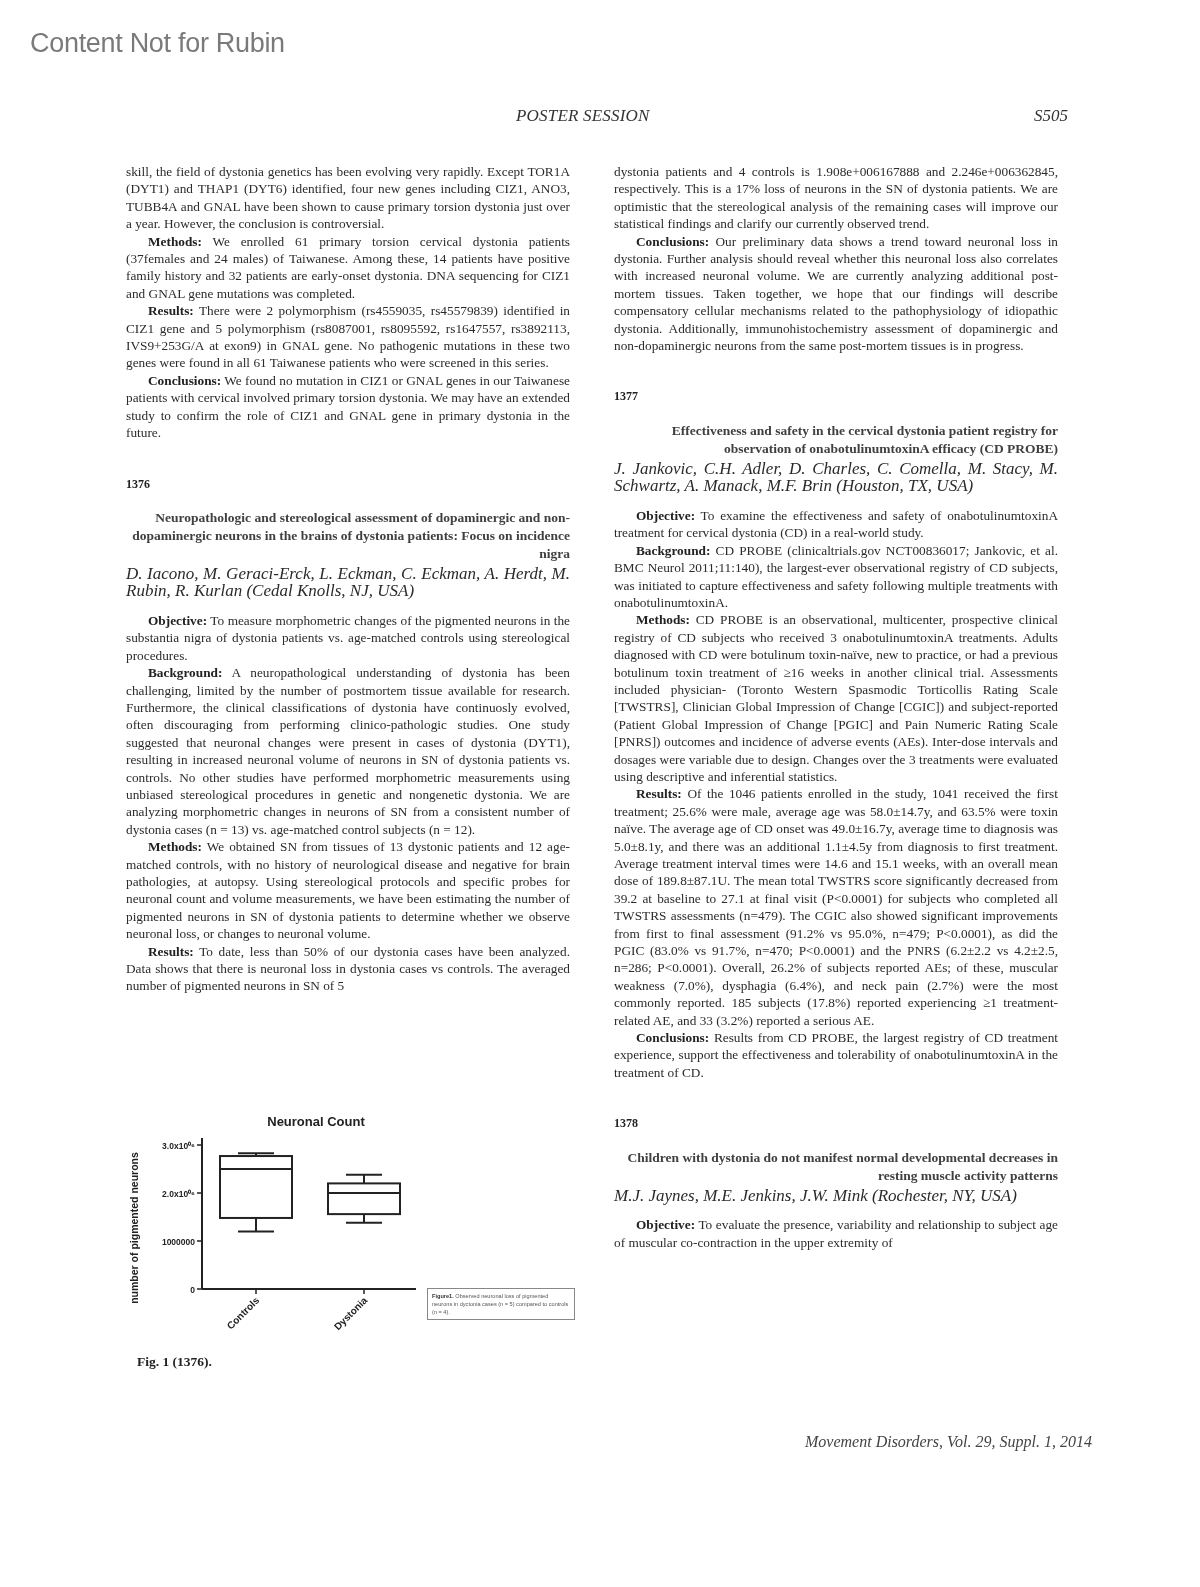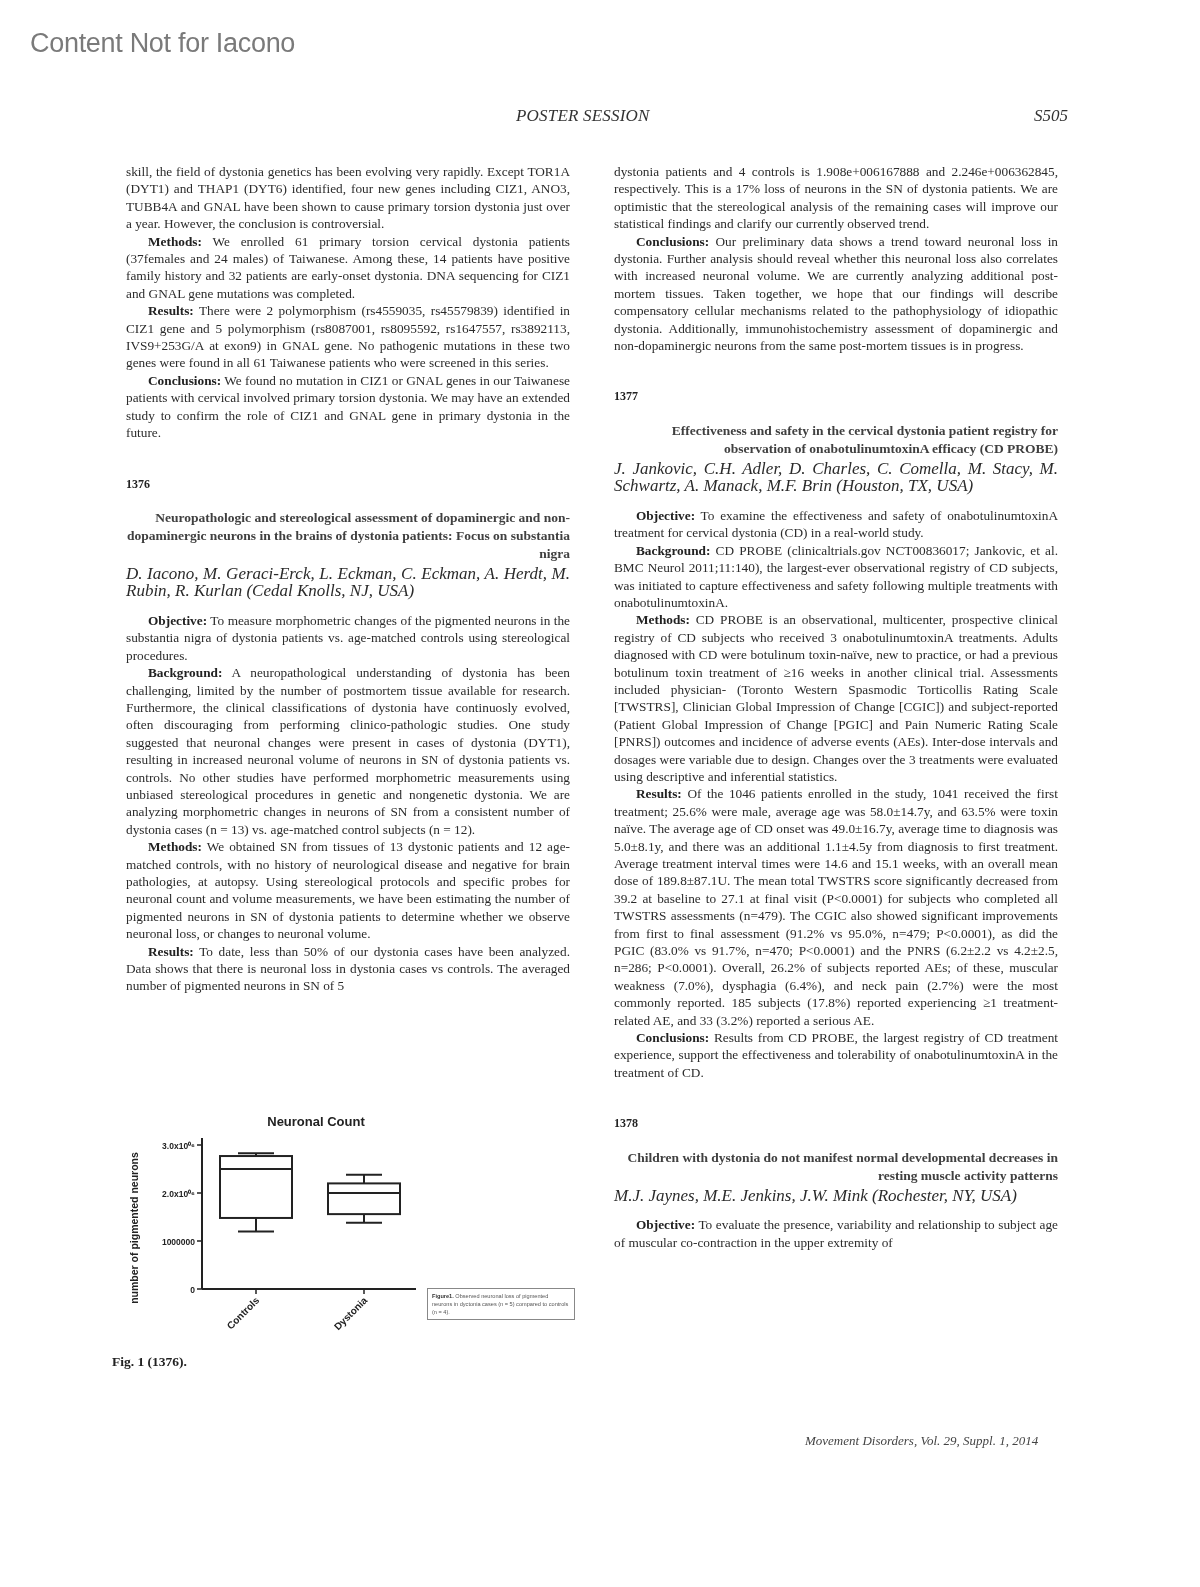--- a/index.html
+++ b/index.html
@@ -13,45 +13,45 @@
   .col { position: absolute; top: 163px; width: 444px; font-size: 13.3px; line-height: 17.4px; text-align: justify; }
   .col.left { left: 126px; }
   .col.right { left: 614px; }
   p { margin: 0; }
   .indent { text-indent: 22px; }
   .lbl { font-weight: bold; color: #222; }
   .abs-num { font-weight: bold; font-size: 12px; margin: 34px 0 16px 0; color: #222; }
   .abs-title { font-weight: bold; font-size: 13.5px; line-height: 18px; color: #404040; text-align: right; }
   .abs-auth { font-style: italic; font-size: 17px; line-height: 17.5px; margin: 2px 0 12px 0; text-align: justify; }
   .fig-wrap { position: absolute; left: 126px; top: 1108px; width: 460px; height: 270px; }
-  .fig-caption { position: absolute; left: 112px; top: 1354px; font-weight: bold; font-size: 13.5px; color: #222; }
+  .fig-caption { position: absolute; left: 137px; top: 1354px; font-weight: bold; font-size: 13.5px; color: #222; }
   .fig-note { position: absolute; left: 427px; top: 1288px; width: 138px; border: 1px solid #888;
               font-family: "Liberation Sans", sans-serif; font-size: 5.6px; line-height: 8px; padding: 3px 4px; color: #555; }
   .fig-note b { color: #333; }
-  .footer { position: absolute; top: 1433px; left: 805px; font-style: italic; font-size: 13px; color: #444; }
+  .footer { position: absolute; top: 1433px; left: 805px; font-style: italic; font-size: 16px; color: #444; }
   svg text { font-family: "Liberation Sans", sans-serif; }
 </style>
 </head>
 <body>
 
-<div class="watermark">Content Not for Iacono</div>
+<div class="watermark">Content Not for Rubin</div>
 
 <div class="running-head">
   <span class="sect">POSTER SESSION</span>
   <span class="pg">S505</span>
 </div>
 
 <div class="col left">
   <p>skill, the field of dystonia genetics has been evolving very rapidly. Except TOR1A (DYT1) and THAP1 (DYT6) identified, four new genes including CIZ1, ANO3, TUBB4A and GNAL have been shown to cause primary torsion dystonia just over a year. However, the conclusion is controversial.</p>
   <p class="indent"><span class="lbl">Methods:</span><span> We enrolled 61 primary torsion cervical dystonia patients (37females and 24 males) of Taiwanese. Among these, 14 patients have positive family history and 32 patients are early-onset dystonia. DNA sequencing for CIZ1 and GNAL gene mutations was completed.</span></p>
   <p class="indent"><span class="lbl">Results:</span><span> There were 2 polymorphism (rs4559035, rs45579839) identified in CIZ1 gene and 5 polymorphism (rs8087001, rs8095592, rs1647557, rs3892113, IVS9+253G/A at exon9) in GNAL gene. No pathogenic mutations in these two genes were found in all 61 Taiwanese patients who were screened in this series.</span></p>
   <p class="indent"><span class="lbl">Conclusions:</span><span> We found no mutation in CIZ1 or GNAL genes in our Taiwanese patients with cervical involved primary torsion dystonia. We may have an extended study to confirm the role of CIZ1 and GNAL gene in primary dystonia in the future.</span></p>
 
   <div class="abs-num">1376</div>
-  <div class="abs-title">Neuropathologic and stereological assessment of dopaminergic and non-dopaminergic neurons in the brains of dystonia patients: Focus on substantia nigra</div>
+  <div class="abs-title">Neuropathologic and stereological assessment of dopaminergic and non-dopaminergic neurons in the brains of dystonia patients: Focus on incidence nigra</div>
   <div class="abs-auth">D. Iacono, M. Geraci-Erck, L. Eckman, C. Eckman, A. Herdt, M. Rubin, R. Kurlan (Cedal Knolls, NJ, USA)</div>
   <p class="indent"><span class="lbl">Objective:</span><span> To measure morphometric changes of the pigmented neurons in the substantia nigra of dystonia patients vs. age-matched controls using stereological procedures.</span></p>
   <p class="indent"><span class="lbl">Background:</span><span> A neuropathological understanding of dystonia has been challenging, limited by the number of postmortem tissue available for research. Furthermore, the clinical classifications of dystonia have continuosly evolved, often discouraging from performing clinico-pathologic studies. One study suggested that neuronal changes were present in cases of dystonia (DYT1), resulting in increased neuronal volume of neurons in SN of dystonia patients vs. controls. No other studies have performed morphometric measurements using unbiased stereological procedures in genetic and nongenetic dystonia. We are analyzing morphometric changes in neurons of SN from a consistent number of dystonia cases (n = 13) vs. age-matched control subjects (n = 12).</span></p>
   <p class="indent"><span class="lbl">Methods:</span><span> We obtained SN from tissues of 13 dystonic patients and 12 age-matched controls, with no history of neurological disease and negative for brain pathologies, at autopsy. Using stereological protocols and specific probes for neuronal count and volume measurements, we have been estimating the number of pigmented neurons in SN of dystonia patients to determine whether we observe neuronal loss, or changes to neuronal volume.</span></p>
   <p class="indent"><span class="lbl">Results:</span><span> To date, less than 50% of our dystonia cases have been analyzed. Data shows that there is neuronal loss in dystonia cases vs controls. The averaged number of pigmented neurons in SN of 5</span></p>
 </div>
 
 <div class="fig-wrap">
   <svg id="chart" width="460" height="250">
     <text id="chart-title" x="190" y="18" text-anchor="middle" font-size="13" font-weight="bold" fill="#222">Neuronal Count</text>

